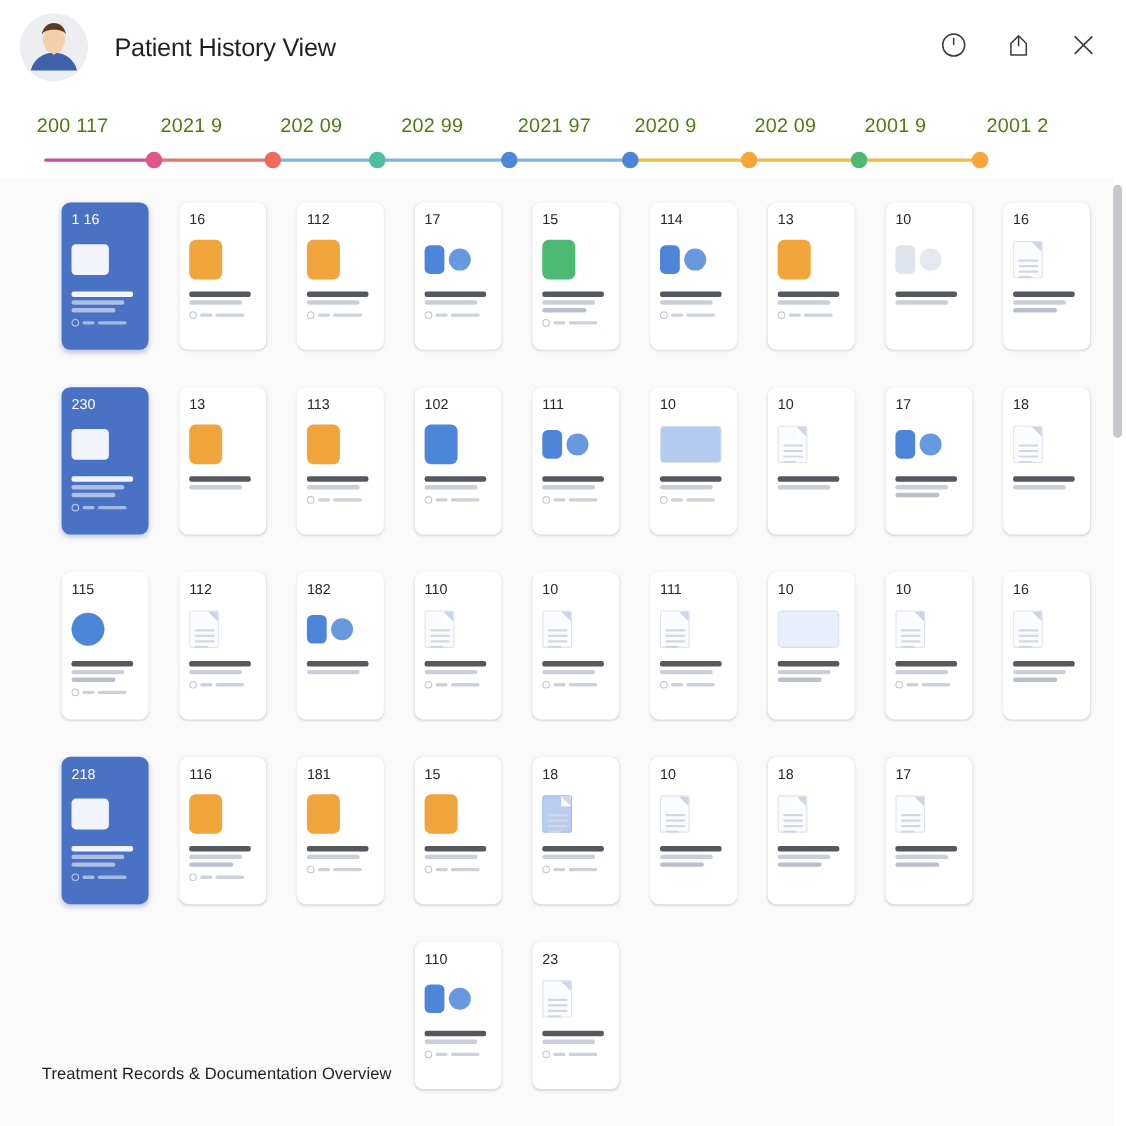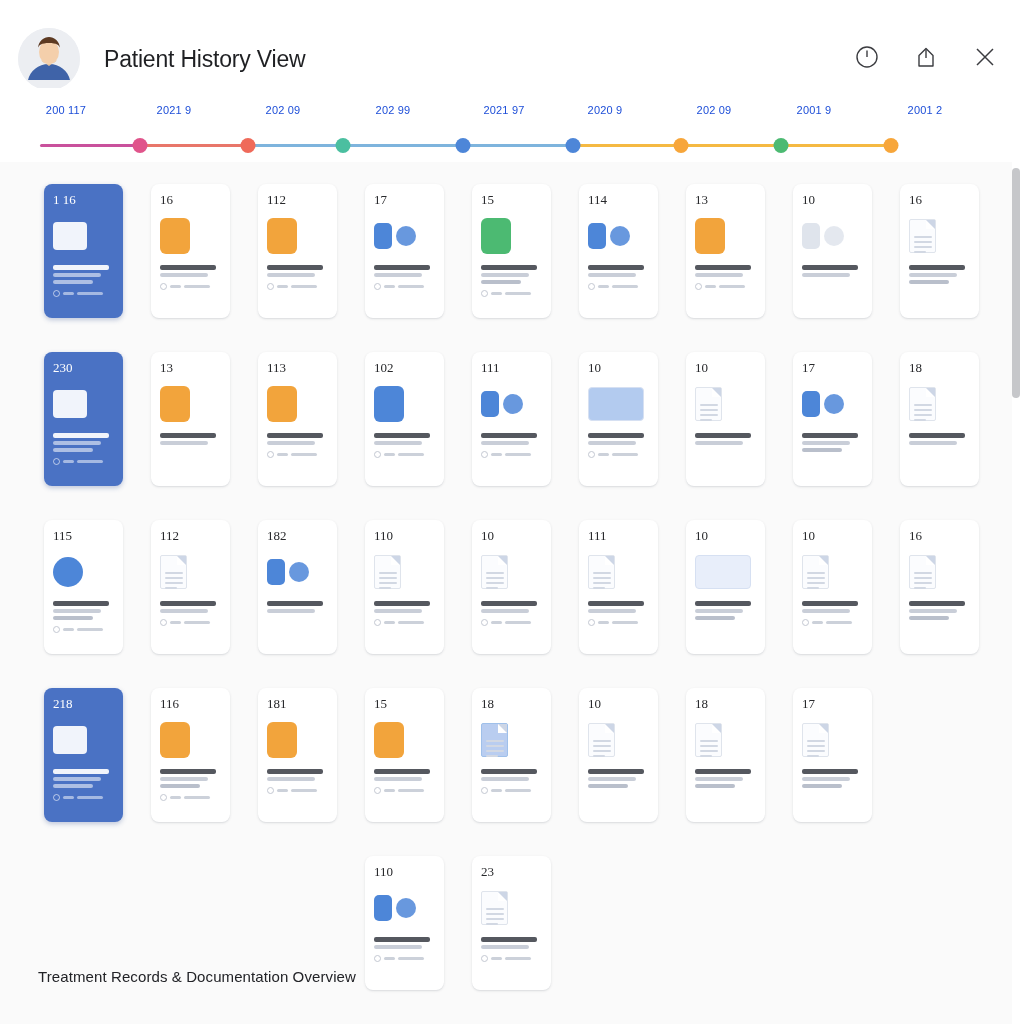--- a/index.html
+++ b/index.html
@@ -6,21 +6,21 @@
   html, body {
     width: 1024px; height: 1024px;
     font-family: "Liberation Sans", sans-serif;
     background: #ffffff;
     overflow: hidden;
   }
   #app { position: relative; width: 1024px; height: 1024px; background: #ffffff; }
 
   
   .header {
-    position: absolute; top: 16px; left: 0; width: 1024px; height: 92px;
+    position: absolute; top: 0; left: 0; width: 1024px; height: 92px;
     background: #ffffff; display: flex; align-items: center; padding-left: 11px;
   }
   .header-underline {
     position: absolute; left: 88px; right: 0; bottom: 0; height: 1px;
     background: #e9e9ec;
   }
   .avatar {
     position: absolute; left: 18px; top: 12px;
     width: 62px; height: 62px; border-radius: 50%;
     background: #eceef2; overflow: hidden;
@@ -34,39 +34,39 @@
     position: absolute; right: 26px; top: 28px;
     display: flex; align-items: center; gap: 33px;
   }
   .hicon { width: 26px; height: 26px; cursor: pointer; color: #3b3c40; }
   .hicon svg { display: block; }
 
   
   .timeline { position: absolute; top: 88px; left: 0; width: 1024px; height: 74px; background:#fff; }
   .tl-labels { position: absolute; top: 16px; left: 0; width: 1012px; height: 22px; }
   .tl-label {
-    position: absolute; font-size: 11px; color: #1d4ed8; white-space: nowrap;
+    position: absolute; font-size: 18px; color: #4d7c0f; white-space: nowrap;
     transform: translateX(-50%); letter-spacing: 0.2px;
   }
   .tl-track { position: absolute; top: 55px; left: 40px; width: 853px; height: 4px; }
   .tl-seg { position: absolute; top: 1px; height: 3px; border-radius: 2px; }
   .tl-dot {
     position: absolute; top: -5px; width: 15px; height: 15px; border-radius: 50%;
     transform: translateX(-50%); cursor: pointer;
   }
 
   
   .body-area {
     position: absolute; top: 162px; left: 0; width: 1024px; height: 862px;
     background: #fafafa;
   }
   .grid {
     position: absolute; top: 0; left: 0; width: 1012px;
-    padding: 22px 32px 0 44px;
-    display: grid; grid-template-columns: repeat(9, 79px); gap: 34px 28px; font-family: Liberation Serif, serif;
+    padding: 22px 32px 0 56px;
+    display: grid; grid-template-columns: repeat(9, 79px); gap: 34px 28px;
   }
   .card {
     width: 79px; height: 134px; border-radius: 8px;
     background: #ffffff;
     box-shadow: 0 1px 3px rgba(24,30,50,0.10), 0 1px 1px rgba(24,30,50,0.05);
     padding: 9px 7px 7px 9px; position: relative; overflow: hidden; cursor: pointer;
   }
   .card.accent { background: #4a72c4; box-shadow: 0 2px 5px rgba(40,70,140,0.28); }
   .card-num { font-size: 13px; color: #27282b; font-weight: 400; line-height: 1; }
   .card.accent .card-num { color: #ffffff; }

